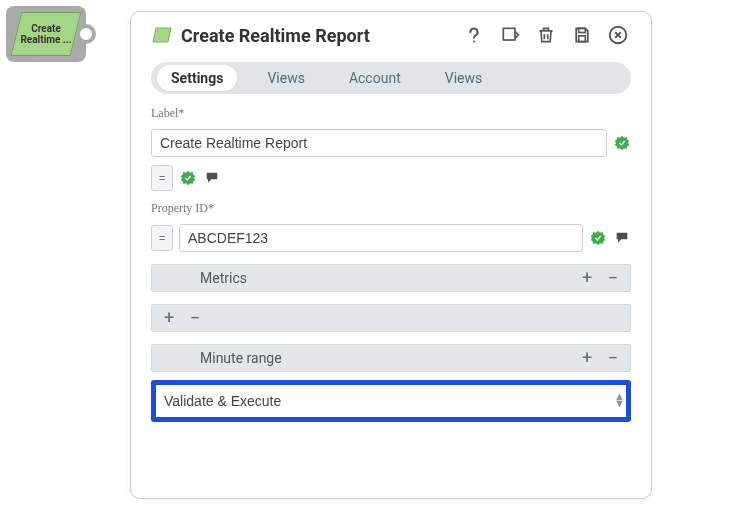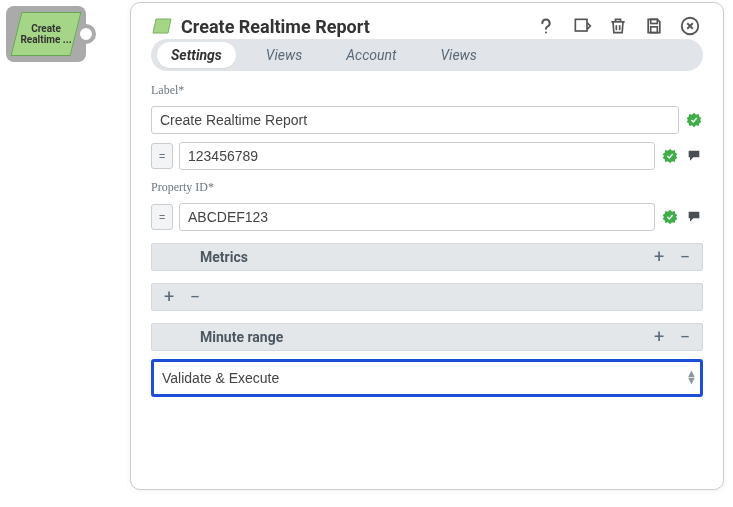--- a/index.html
+++ b/index.html
@@ -53,22 +53,22 @@
   transform: translateY(-50%);
   width: 20px;
   height: 20px;
   border-radius: 50%;
   background: #fff;
   border: 4px solid #aaa;
 }
 .panel {
   position: absolute;
   left: 130px;
-  top: 2px;
-  width: 594px;
+  top: 11px;
+  width: 522px;
   height: 488px;
   background: #fff;
   border: 1px solid #ccc;
   border-radius: 10px;
   box-shadow: 0 1px 6px rgba(0,0,0,0.06);
   padding: 10px 20px 14px 20px;
   display: flex;
   flex-direction: column;
 }
 .panel-header {
@@ -96,28 +96,28 @@
   width: 26px;
   height: 26px;
   display: flex;
   align-items: center;
   justify-content: center;
   cursor: pointer;
   color: #555;
 }
 .icon-btn svg { display: block; }
 .tabbar {
+  margin-top: 14px;
   background: #e1e4e8;
   border-radius: 16px;
   height: 32px;
   display: flex;
   align-items: center;
   padding: 0 6px;
   gap: 16px;
-  font-style: italic;
 }
 .tab {
   padding: 0 14px;
   height: 26px;
   line-height: 26px;
   font-size: 14px;
   color: #5a6a78;
   cursor: pointer;
 }
 .tab.active {
@@ -187,21 +187,21 @@
   background: #e4e7ea;
   border: 1px solid #d4d8dc;
   border-radius: 2px;
   height: 28px;
   display: flex;
   align-items: center;
   padding: 0 8px;
 }
 .section-title {
   font-size: 14px;
-  font-weight: 700;
+  font-weight: 400;
   color: #4d5863;
   flex: 1;
   padding-left: 40px;
 }
 .section-actions {
   display: flex;
   gap: 8px;
   color: #6b7782;
 }
 .plusminus {
@@ -214,21 +214,21 @@
   font-size:18px;
   line-height:1;
   color:#5a6a78;
 }
 .select-wrap {
   position: relative;
 }
 .select {
   width: 100%;
   height: 28px;
-  border: 3px solid #1d4ed8;
+  border: 5px solid #1d4ed8;
   border-radius: 3px;
   padding: 16px 8px;
   font-size: 14px;
   color: #444;
   appearance: none;
   background: #fff;
 }
 .select-caret {
   position: absolute;
   right: 6px;
@@ -313,21 +313,20 @@
       <span class="validity">
         <svg width="16" height="16" viewBox="0 0 24 24">
             <polygon points="12,1 15,4 19,3 20,7 23,9 21,12 23,15 20,17 19,21 15,20 12,23 9,20 5,21 4,17 1,15 3,12 1,9 4,7 5,3 9,4" fill="#3fae49"></polygon>
             <path d="M8 12l3 3 5-6" stroke="#fff" stroke-width="2" fill="none"></path>
           </svg>
       </span>
     </div>
 
     <div class="field-row">
       <div class="eq-btn">=</div>
-      <input class="text-input" value="123456789" style="">
       <span class="validity">
         <svg width="16" height="16" viewBox="0 0 24 24">
             <polygon points="12,1 15,4 19,3 20,7 23,9 21,12 23,15 20,17 19,21 15,20 12,23 9,20 5,21 4,17 1,15 3,12 1,9 4,7 5,3 9,4" fill="#3fae49"></polygon>
             <path d="M8 12l3 3 5-6" stroke="#fff" stroke-width="2" fill="none"></path>
           </svg>
       </span>
       <span class="speech">
         <svg width="16" height="16" viewBox="0 0 24 24" fill="#4a4f55">
             <path d="M4 4h16v10H11l-5 5v-5H4z"></path>
           </svg>

